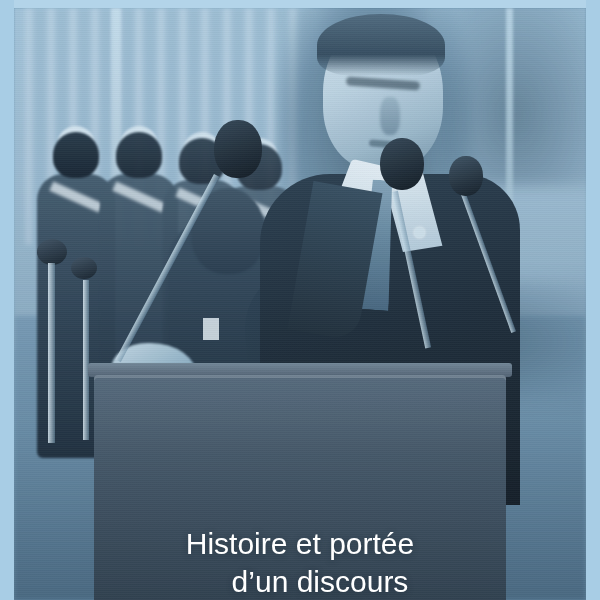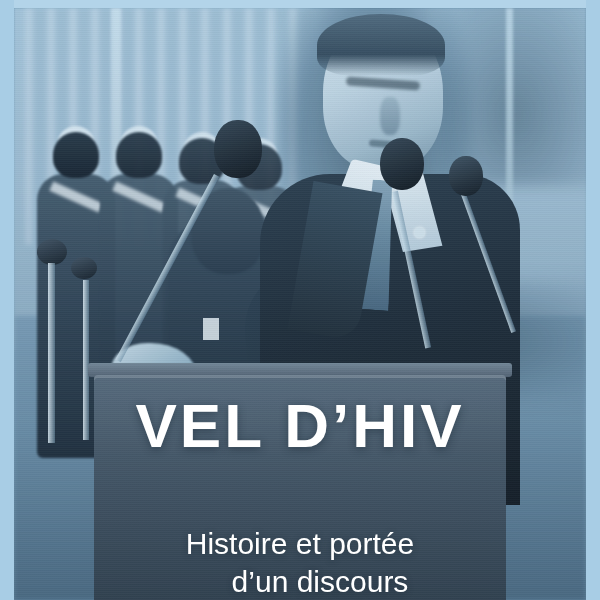--- a/index.html
+++ b/index.html
@@ -437,21 +437,20 @@
     <div class="mic mic-head-2"></div>
     <div class="mic mic-head-3"></div>
 
     <div class="lectern-top"></div>
     <div class="lectern"></div>
 
     <div class="tint"></div>
     <div class="grain"></div>
   </div>
 
-  <div class="title">VEL D’HIV</div>
   <div class="subtitle">
     <span class="line1">Histoire et portée</span>
     <span class="line2">d’un discours</span>
   </div>
 
   <div class="frame-top"></div>
   <div class="frame-left"></div>
   <div class="frame-right"></div>
 </div>
 

